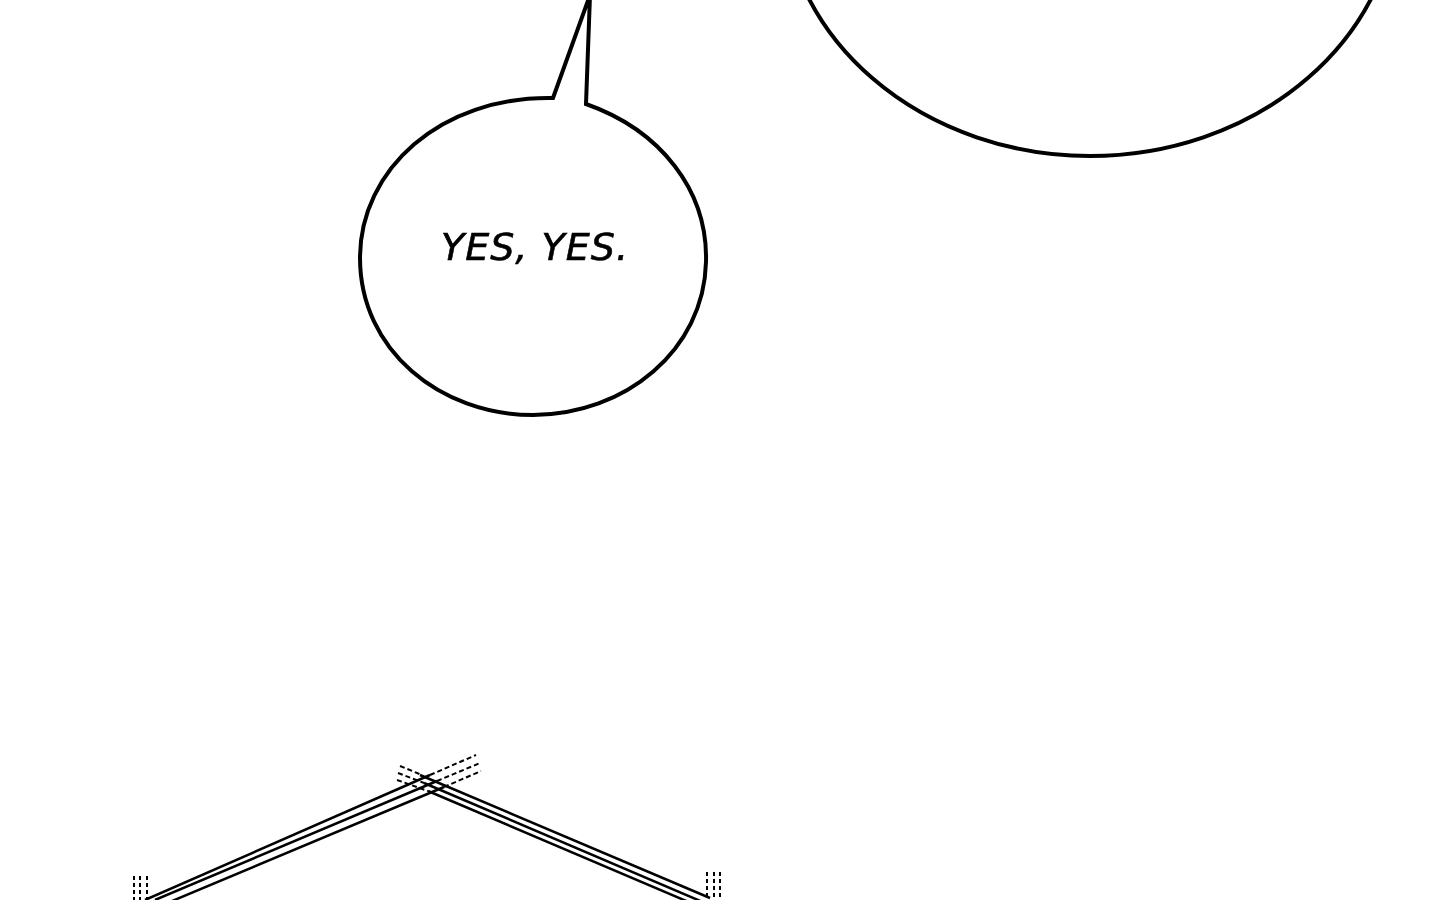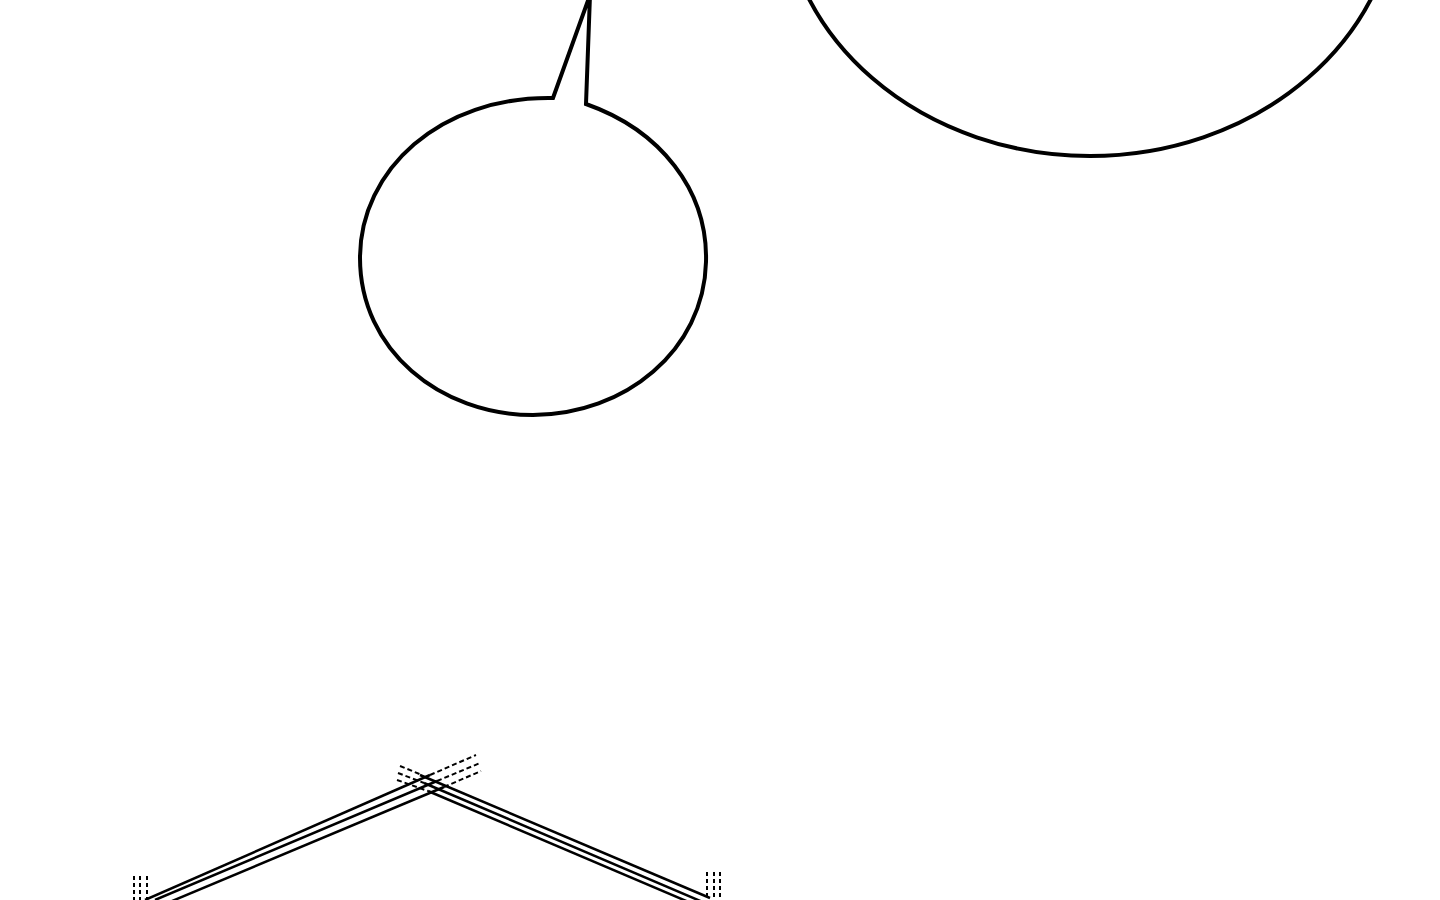--- a/index.html
+++ b/index.html
@@ -59,13 +59,14 @@
       <line x1="134" y1="876" x2="134" y2="900" stroke-width="2" stroke-dasharray="4,3"></line>
       <line x1="140" y1="876" x2="140" y2="900" stroke-width="2" stroke-dasharray="4,3"></line>
       <line x1="147" y1="876" x2="147" y2="900" stroke-width="2" stroke-dasharray="4,3"></line>
 
       <line x1="707" y1="872" x2="707" y2="900" stroke-width="2" stroke-dasharray="4,3"></line>
       <line x1="714" y1="872" x2="714" y2="900" stroke-width="2" stroke-dasharray="4,3"></line>
       <line x1="720" y1="872" x2="720" y2="900" stroke-width="2" stroke-dasharray="4,3"></line>
     </g>
   </svg>
 
+  <div class="bubble-text">YES, YES.</div>
 </div>
 
 </body></html>

